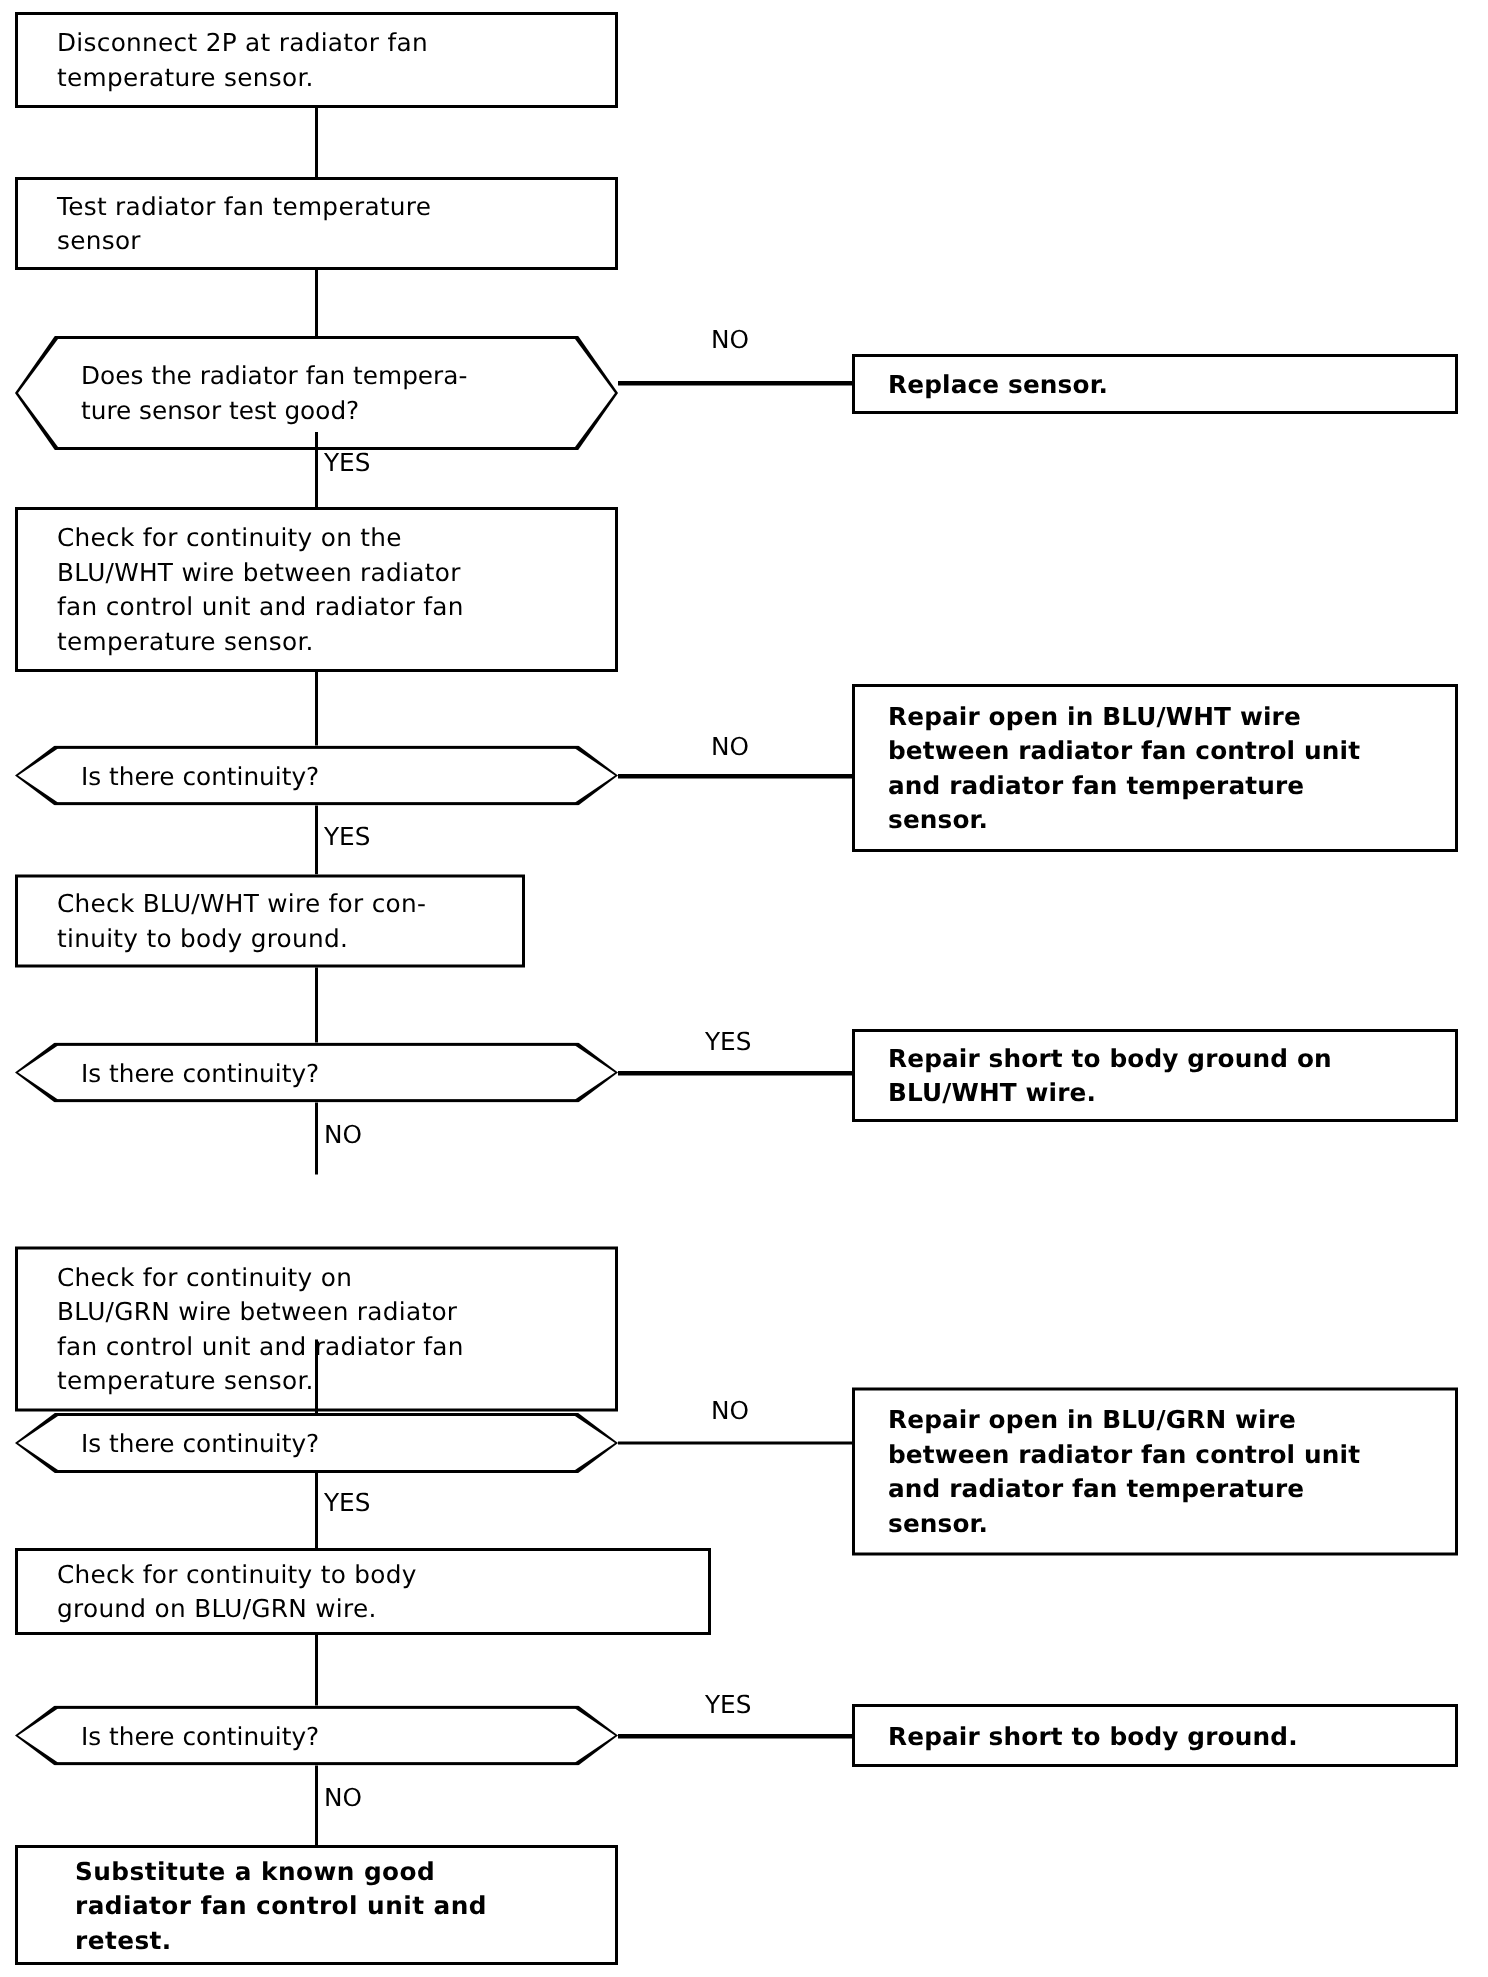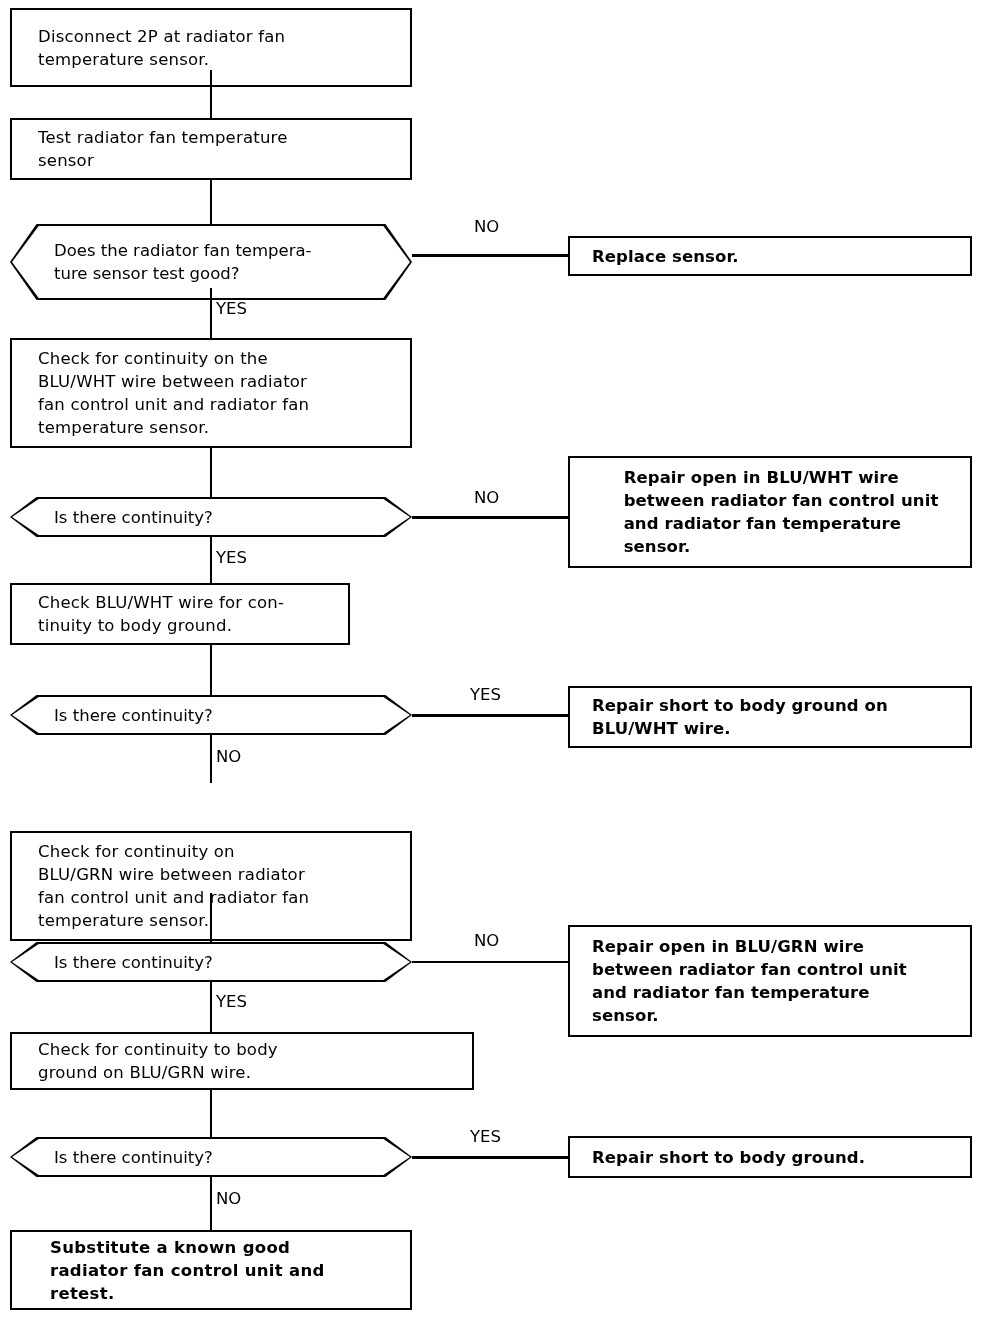--- a/index.html
+++ b/index.html
@@ -66,21 +66,21 @@
     line-height:18px;
     color:#000;
     white-space:nowrap;
   }
 </style>
 </head>
 <body>
 
 <div id="chart">
 
-  <div class="node" style="left:10px;top:8px;width:402px;height:79px;">
+  <div class="node" style="left:10px;top:8px;width:402px;height:64px;">
     <span class="txt trk1">Disconnect 2P at radiator fan
 temperature sensor.</span>
   </div>
   <div class="vline" style="left:210px;top:70px;height:48px;"></div>
 
   <div class="node" style="left:10px;top:118px;width:402px;height:62px;">
     <span class="txt trk1">Test radiator fan temperature
 sensor</span>
   </div>
   <div class="vline" style="left:210px;top:180px;height:44px;"></div>
@@ -109,21 +109,21 @@
   </div>
   <div class="vline" style="left:210px;top:448px;height:49px;"></div>
 
   <div class="hex" style="left:10px;top:497px;width:402px;height:40px;">
     <div class="inner"></div>
     <span class="htxt">Is there continuity?</span>
   </div>
   <div class="hline thick" style="left:412px;top:516px;width:156px;"></div>
   <div class="blabel" style="left:474px;top:489px;">NO</div>
 
-  <div class="node bold" style="left:568px;top:456px;width:404px;height:112px;align-items:center;">
+  <div class="node bold" style="left:568px;top:456px;width:404px;height:112px;">
     <span class="txt">Repair open in BLU/WHT wire
 between radiator fan control unit
 and radiator fan temperature
 sensor.</span>
   </div>
   <div class="vline" style="left:210px;top:537px;height:46px;"></div>
   <div class="blabel" style="left:216px;top:549px;">YES</div>
 
   <div class="node" style="left:10px;top:583px;width:340px;height:62px;">
     <span class="txt trk1">Check BLU/WHT wire for con-

